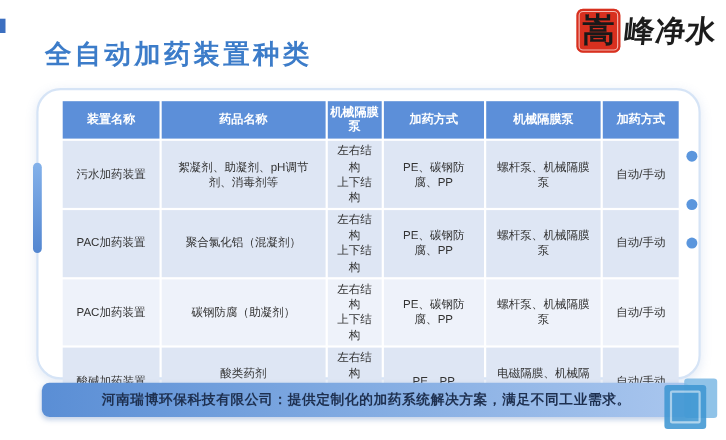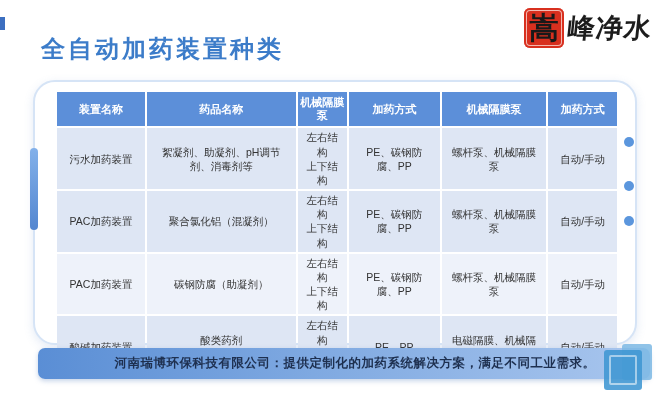--- a/index.html
+++ b/index.html
@@ -65,21 +65,20 @@
   
   .dot{position:absolute;left:624px;width:10px;height:10px;border-radius:50%;background:#5b96dd;}
   .dot1{top:137px}.dot2{top:181px}.dot3{top:216px}
   
   .banner{
     position:absolute;left:38px;top:348px;width:590px;height:31px;
     border-radius:7px;
     background:linear-gradient(90deg,#5a8ed5 0%,#7fa9e1 45%,#a9c6ee 100%);
     display:flex;align-items:center;justify-content:center;
     box-shadow:0 2px 5px rgba(90,130,190,0.35);
-    padding-left:22px;
   }
   .banner span{font-size:12.5px;font-weight:600;color:#1e3050;letter-spacing:0.5px;}
   
   .sq-light{
     position:absolute;left:622px;top:344px;width:30px;height:36px;
     background:#7db8e4;opacity:0.85;border-radius:3px;
   }
   .sq-dark{
     position:absolute;left:604px;top:350px;width:38px;height:40px;
     background:#3f97d3;opacity:0.88;border-radius:3px;

